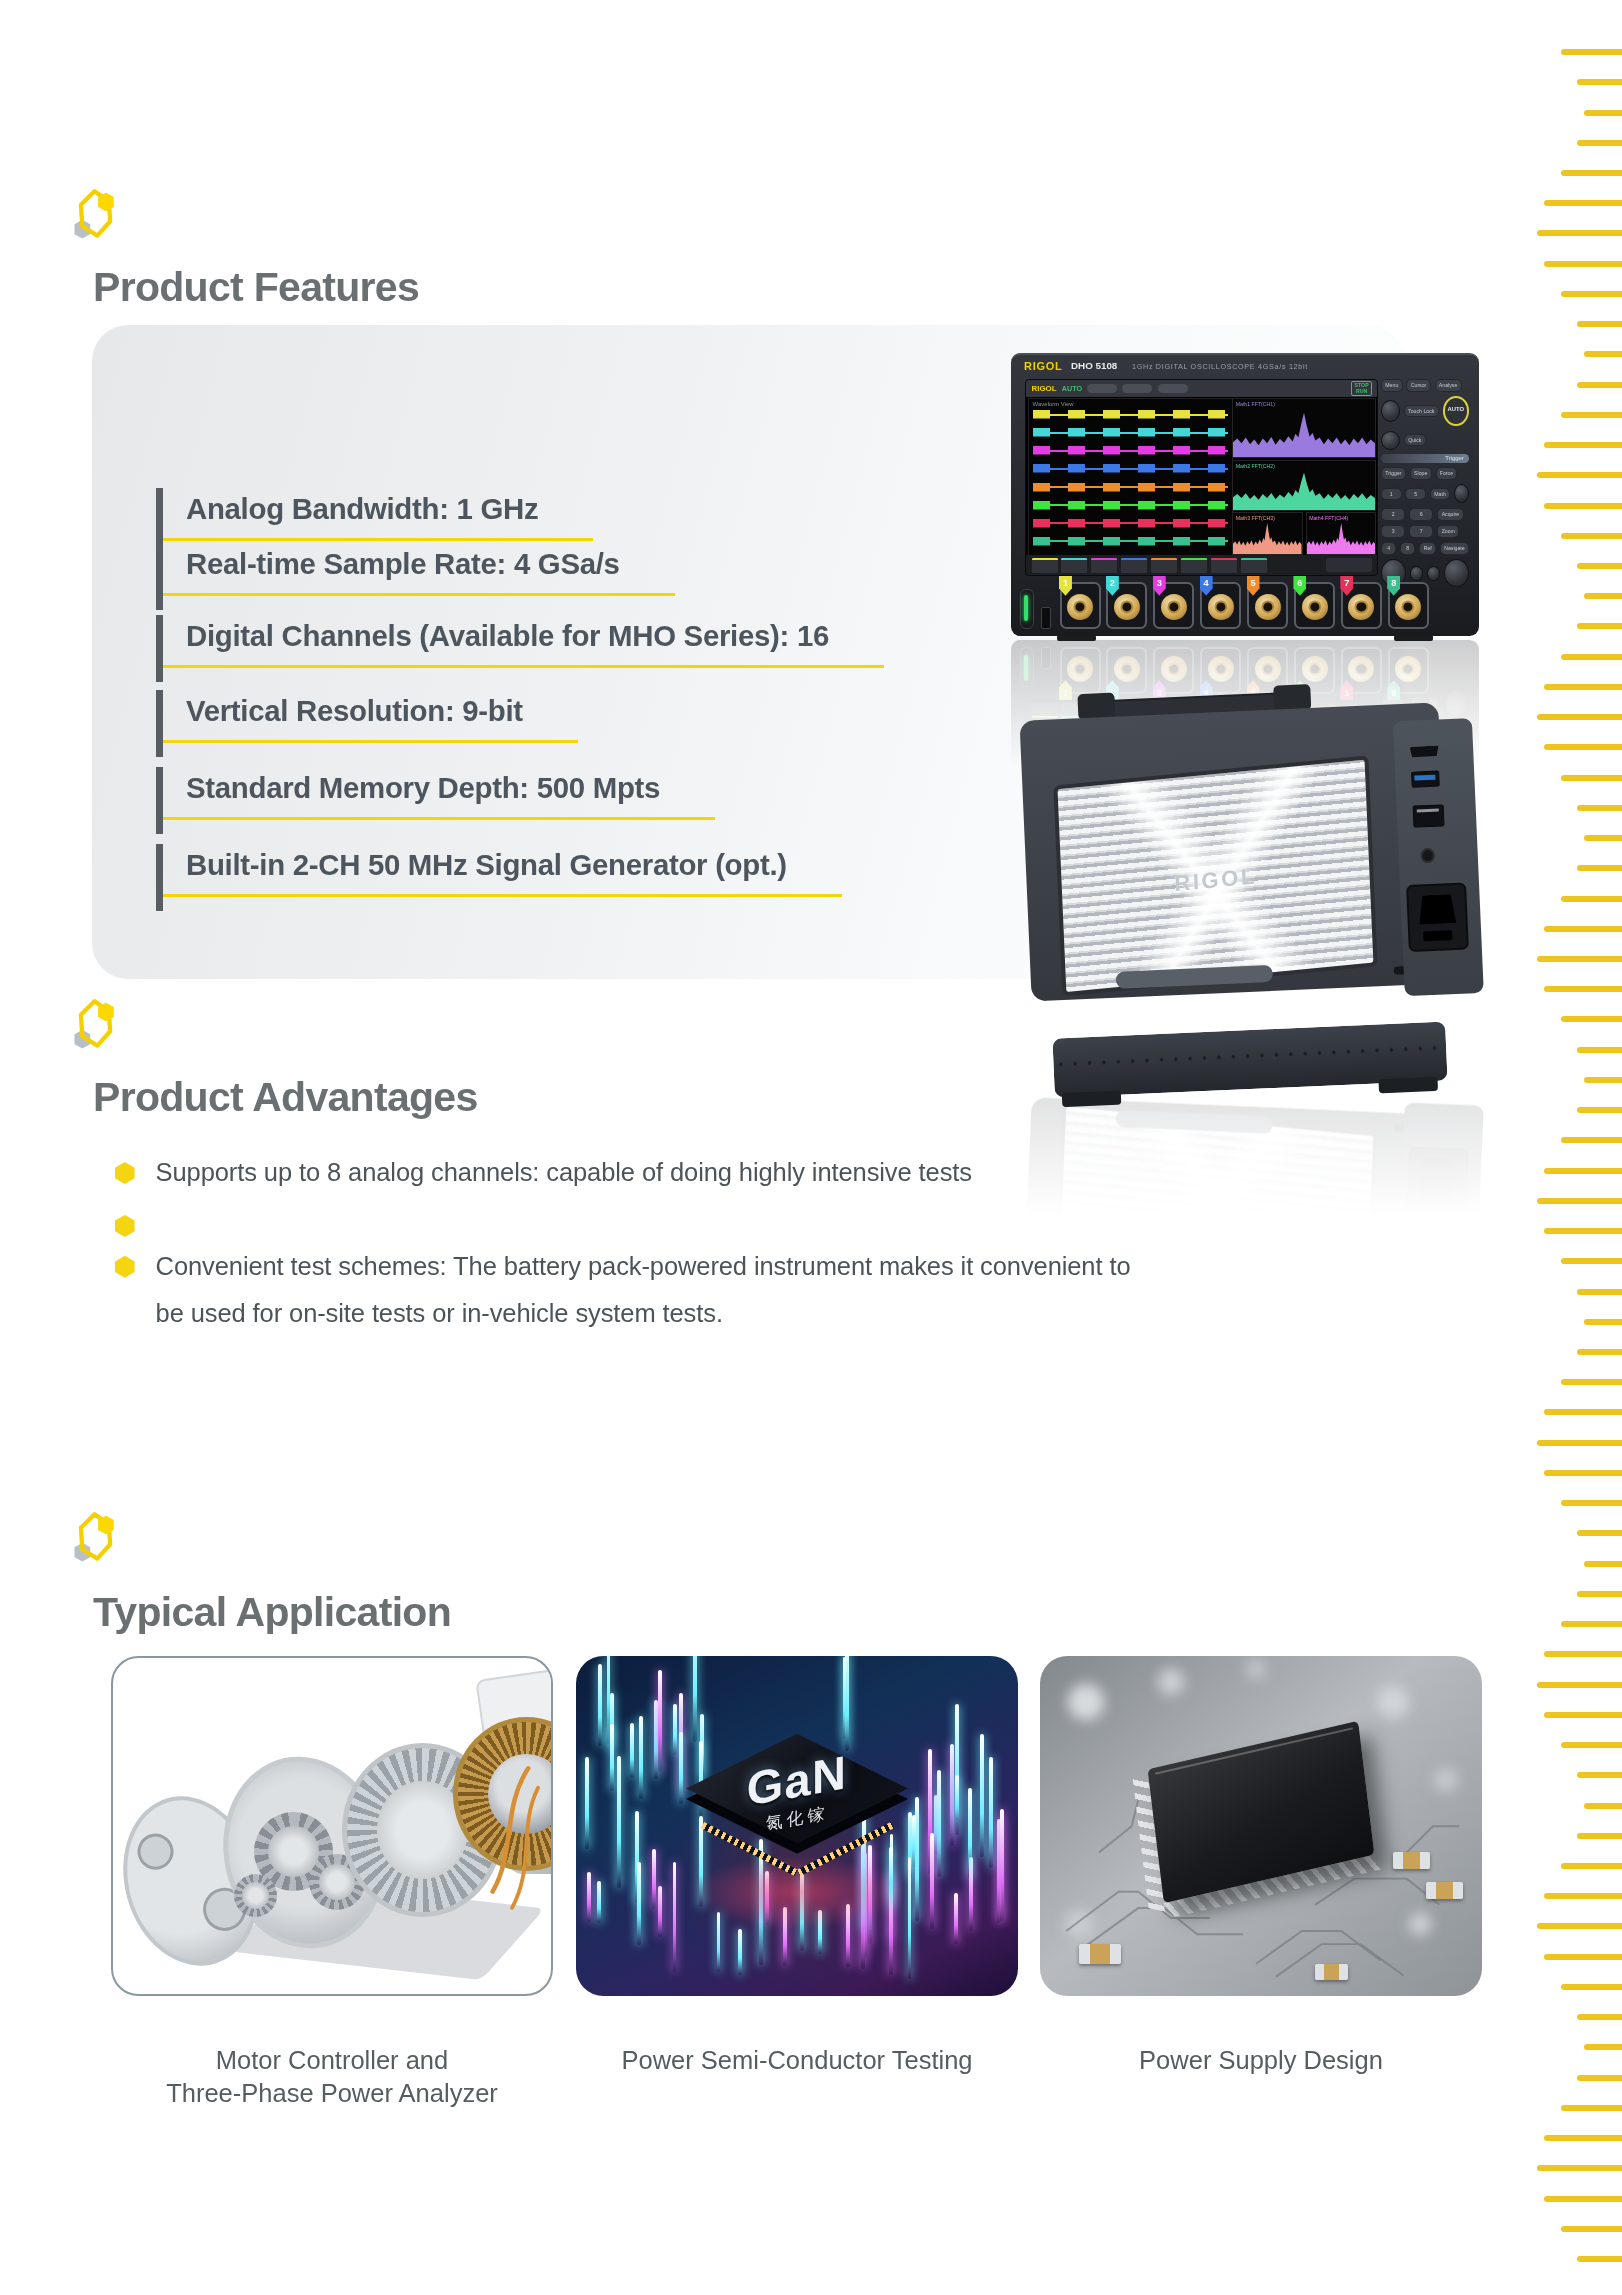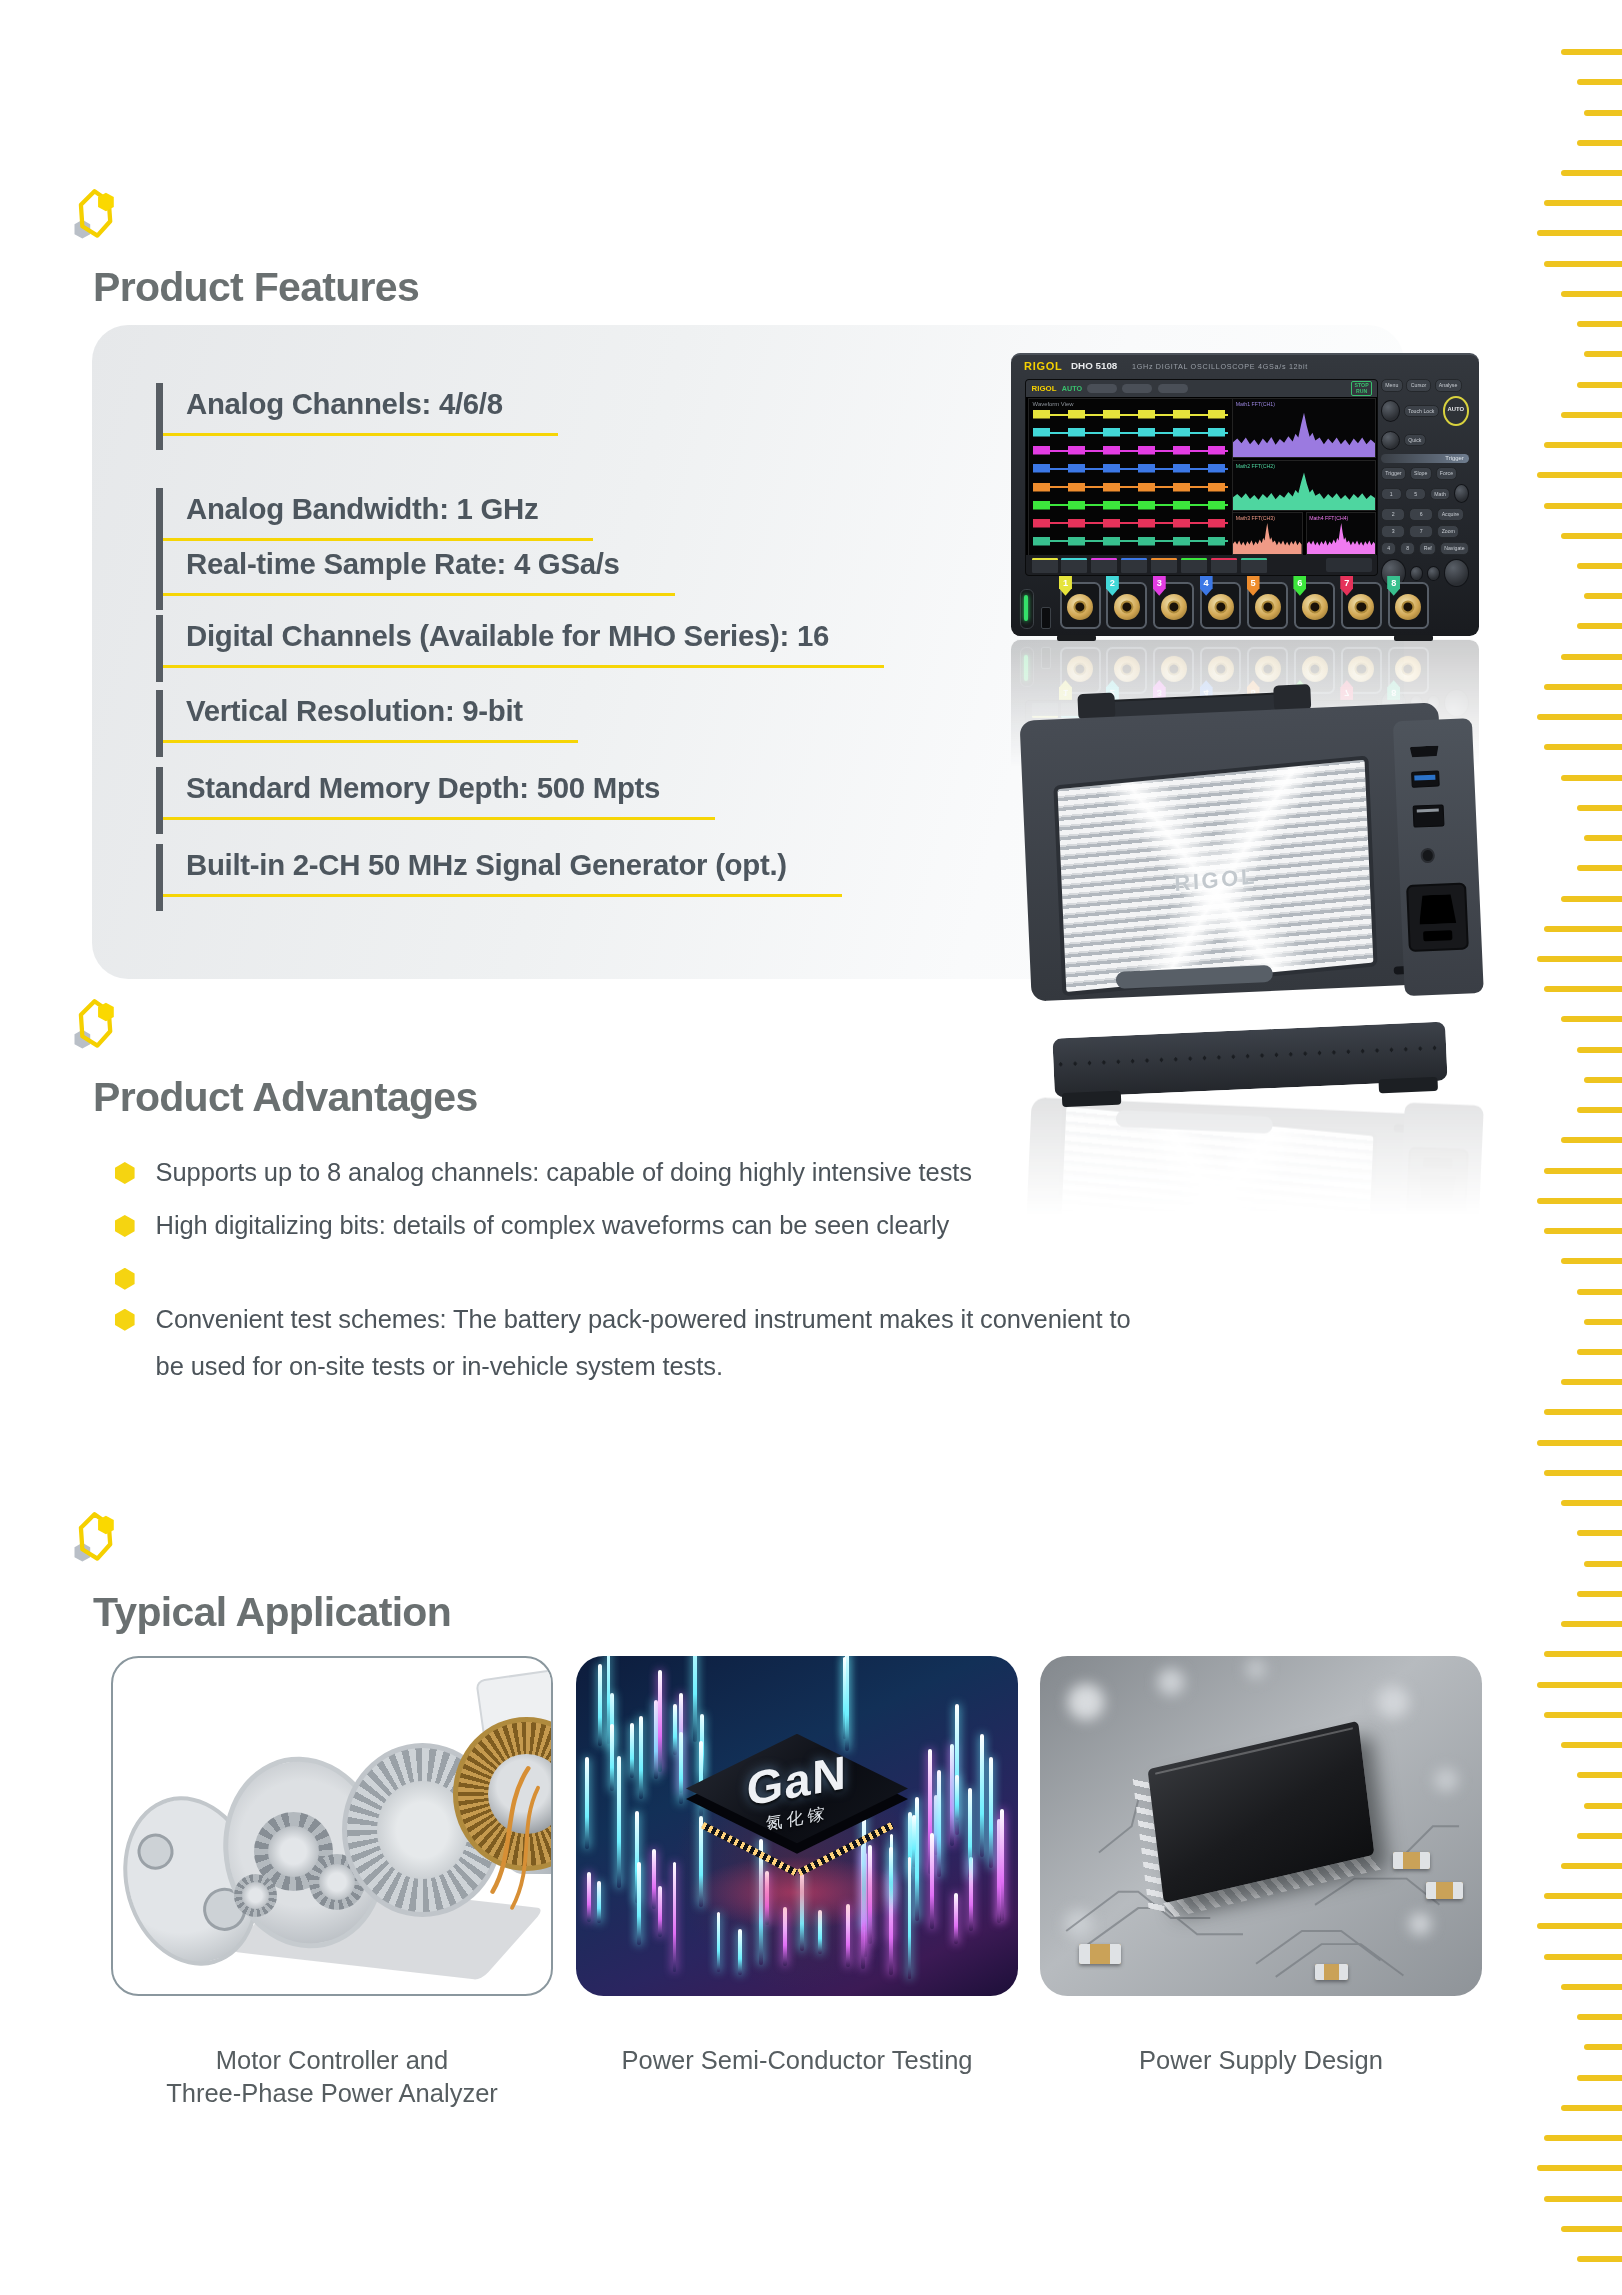--- a/index.html
+++ b/index.html
@@ -243,21 +243,20 @@
 
   <svg class="sec-icon" style="left:73px;top:187px;" viewBox="0 0 60 84">
     <polygon points="13,46 24,52 24,66 13,72 2,66 2,52" fill="#b9bfc7"></polygon>
     <polygon points="30,6 50,20 52,48 34,68 13,55 11,25" fill="none" stroke="#f5d000" stroke-width="6" stroke-linejoin="round"></polygon>
     <polygon points="46,8 57,14 57,28 46,34 35,28 35,14" fill="#fad800"></polygon>
   </svg>
   <h2 class="sec-title" style="left:93px;top:230px;">Product Features</h2>
 
   <div class="feat-panel"></div>
 
-  <div class="feat" style="top:387px;"><span class="fbar"></span><span class="ftxt">Analog Channels: 4/6/8</span></div>
   <div class="feat" style="top:492px;"><span class="fbar"></span><span class="ftxt">Analog Bandwidth: 1 GHz</span></div>
   <div class="feat" style="top:547px;"><span class="fbar"></span><span class="ftxt">Real-time Sample Rate: 4 GSa/s</span></div>
   <div class="feat" style="top:619px;"><span class="fbar"></span><span class="ftxt">Digital Channels (Available for MHO Series): 16</span></div>
   <div class="feat" style="top:694px;"><span class="fbar"></span><span class="ftxt">Vertical Resolution: 9-bit</span></div>
   <div class="feat" style="top:771px;"><span class="fbar"></span><span class="ftxt">Standard Memory Depth: 500 Mpts</span></div>
   <div class="feat" style="top:848px;"><span class="fbar"></span><span class="ftxt">Built-in 2-CH 50 MHz Signal Generator (opt.)</span></div>
 
   <div class="scope-front">
     <div class="sf-body"></div>
     <span class="sf-brand">RIGOL</span>
@@ -444,24 +443,20 @@
     <polygon points="13,46 24,52 24,66 13,72 2,66 2,52" fill="#b9bfc7"></polygon>
     <polygon points="30,6 50,20 52,48 34,68 13,55 11,25" fill="none" stroke="#f5d000" stroke-width="6" stroke-linejoin="round"></polygon>
     <polygon points="46,8 57,14 57,28 46,34 35,28 35,14" fill="#fad800"></polygon>
   </svg>
   <h2 class="sec-title" style="left:93px;top:1040px;">Product Advantages</h2>
 
   <div class="adv-list">
     <div class="adv-item">
         <span class="adv-hex"></span>
         <span class="adv-text">Supports up to 8 analog channels: capable of doing highly intensive tests</span>
-      </div>
-    <div class="adv-item">
-        <span class="adv-hex"></span>
-        <span class="adv-text">High digitalizing bits: details of complex waveforms can be seen clearly</span>
       </div>
     <div class="adv-item">
         <span class="adv-hex"></span>
       </div>
     <div class="adv-item">
         <span class="adv-hex"></span>
         <span class="adv-text">Convenient test schemes: The battery pack-powered instrument makes it convenient to
 be used for on-site tests or in-vehicle system tests.</span>
       </div>
   </div>

